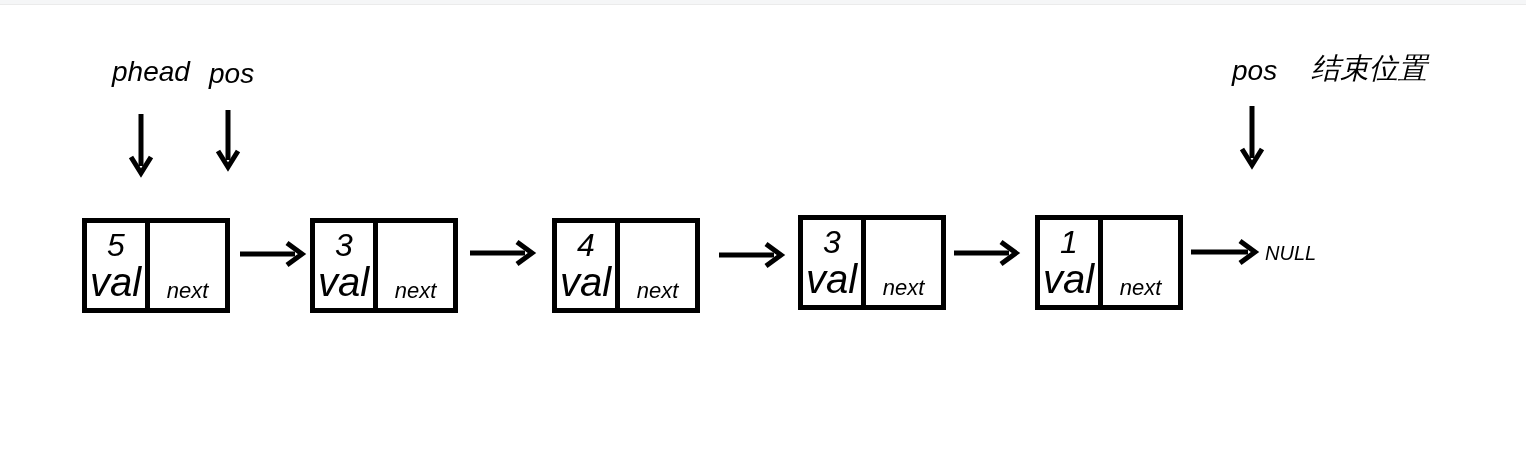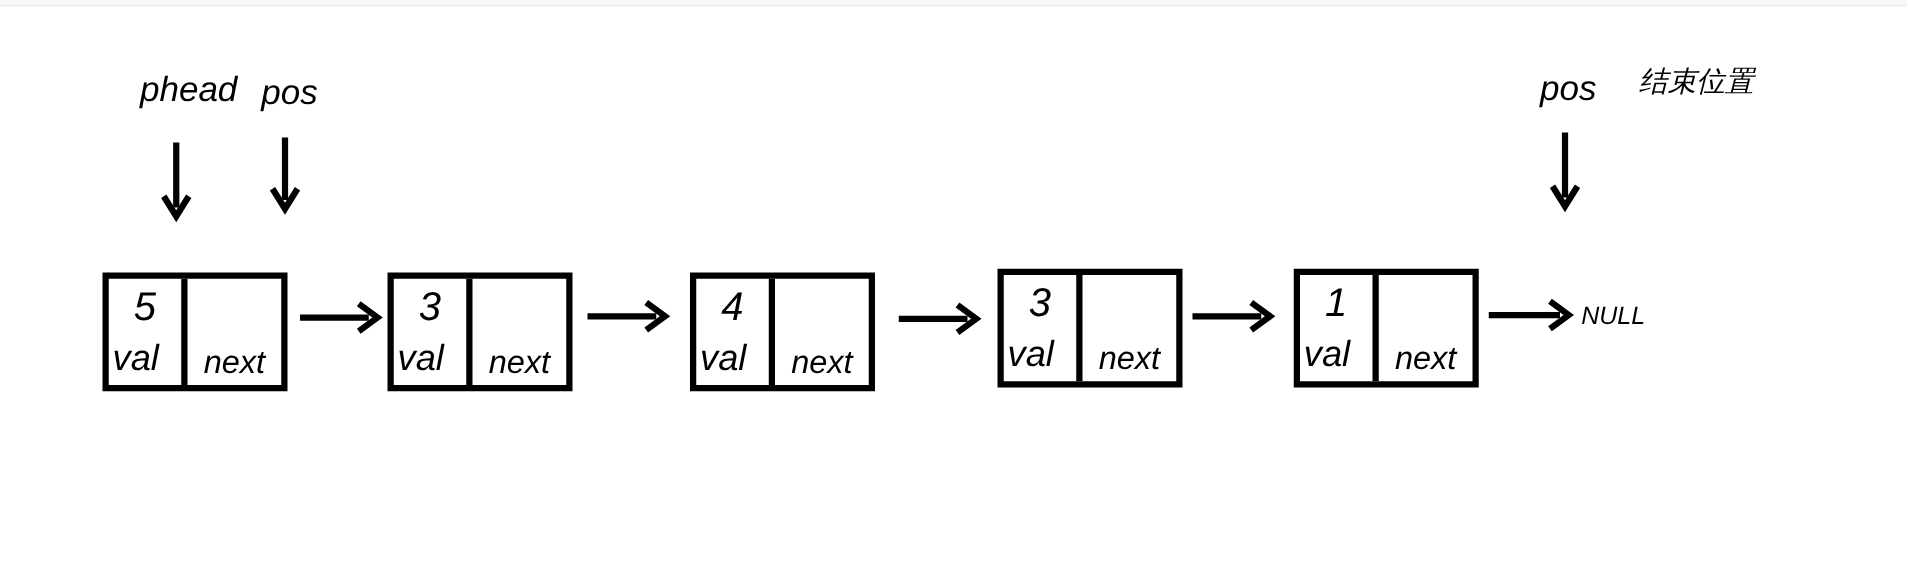--- a/index.html
+++ b/index.html
@@ -19,21 +19,21 @@
     width: 100%; height: 4px;
     background: #f5f6f7;
     border-bottom: 1px solid #ebebeb;
   }
   .ptr-label {
     position: absolute;
     font-size: 28px;
     line-height: 1.1;
     white-space: nowrap;
   }
-  .cn-label { font-size: 23px; }
+  .cn-label { font-size: 29px; }
   .node {
     position: absolute;
     width: 138px;
     height: 85px;
     border: 5px solid #000000;
     display: flex;
     background: #ffffff;
   }
   .cell { box-sizing: border-box; }
   .cell-val {
@@ -44,33 +44,33 @@
     justify-content: space-between;
     padding: 6px 0 6px 3px;
   }
   .cell-val .num {
     text-align: center;
     font-size: 32px;
     line-height: 1;
     padding-right: 3px;
   }
   .cell-val .val-label {
-    font-size: 29px;
+    font-size: 40px;
     line-height: 1;
     text-align: left;
   }
   .cell-next {
     flex: 1;
     display: flex;
     align-items: flex-end;
     justify-content: center;
     padding-bottom: 6px;
   }
   .cell-next .next-label {
-    font-size: 26px;
+    font-size: 22px;
     line-height: 1;
   }
   svg.arrow { position: absolute; overflow: visible; }
   .null-label {
     position: absolute;
     font-size: 20px;
     line-height: 1.1;
     white-space: nowrap;
   }
   .watermark {

